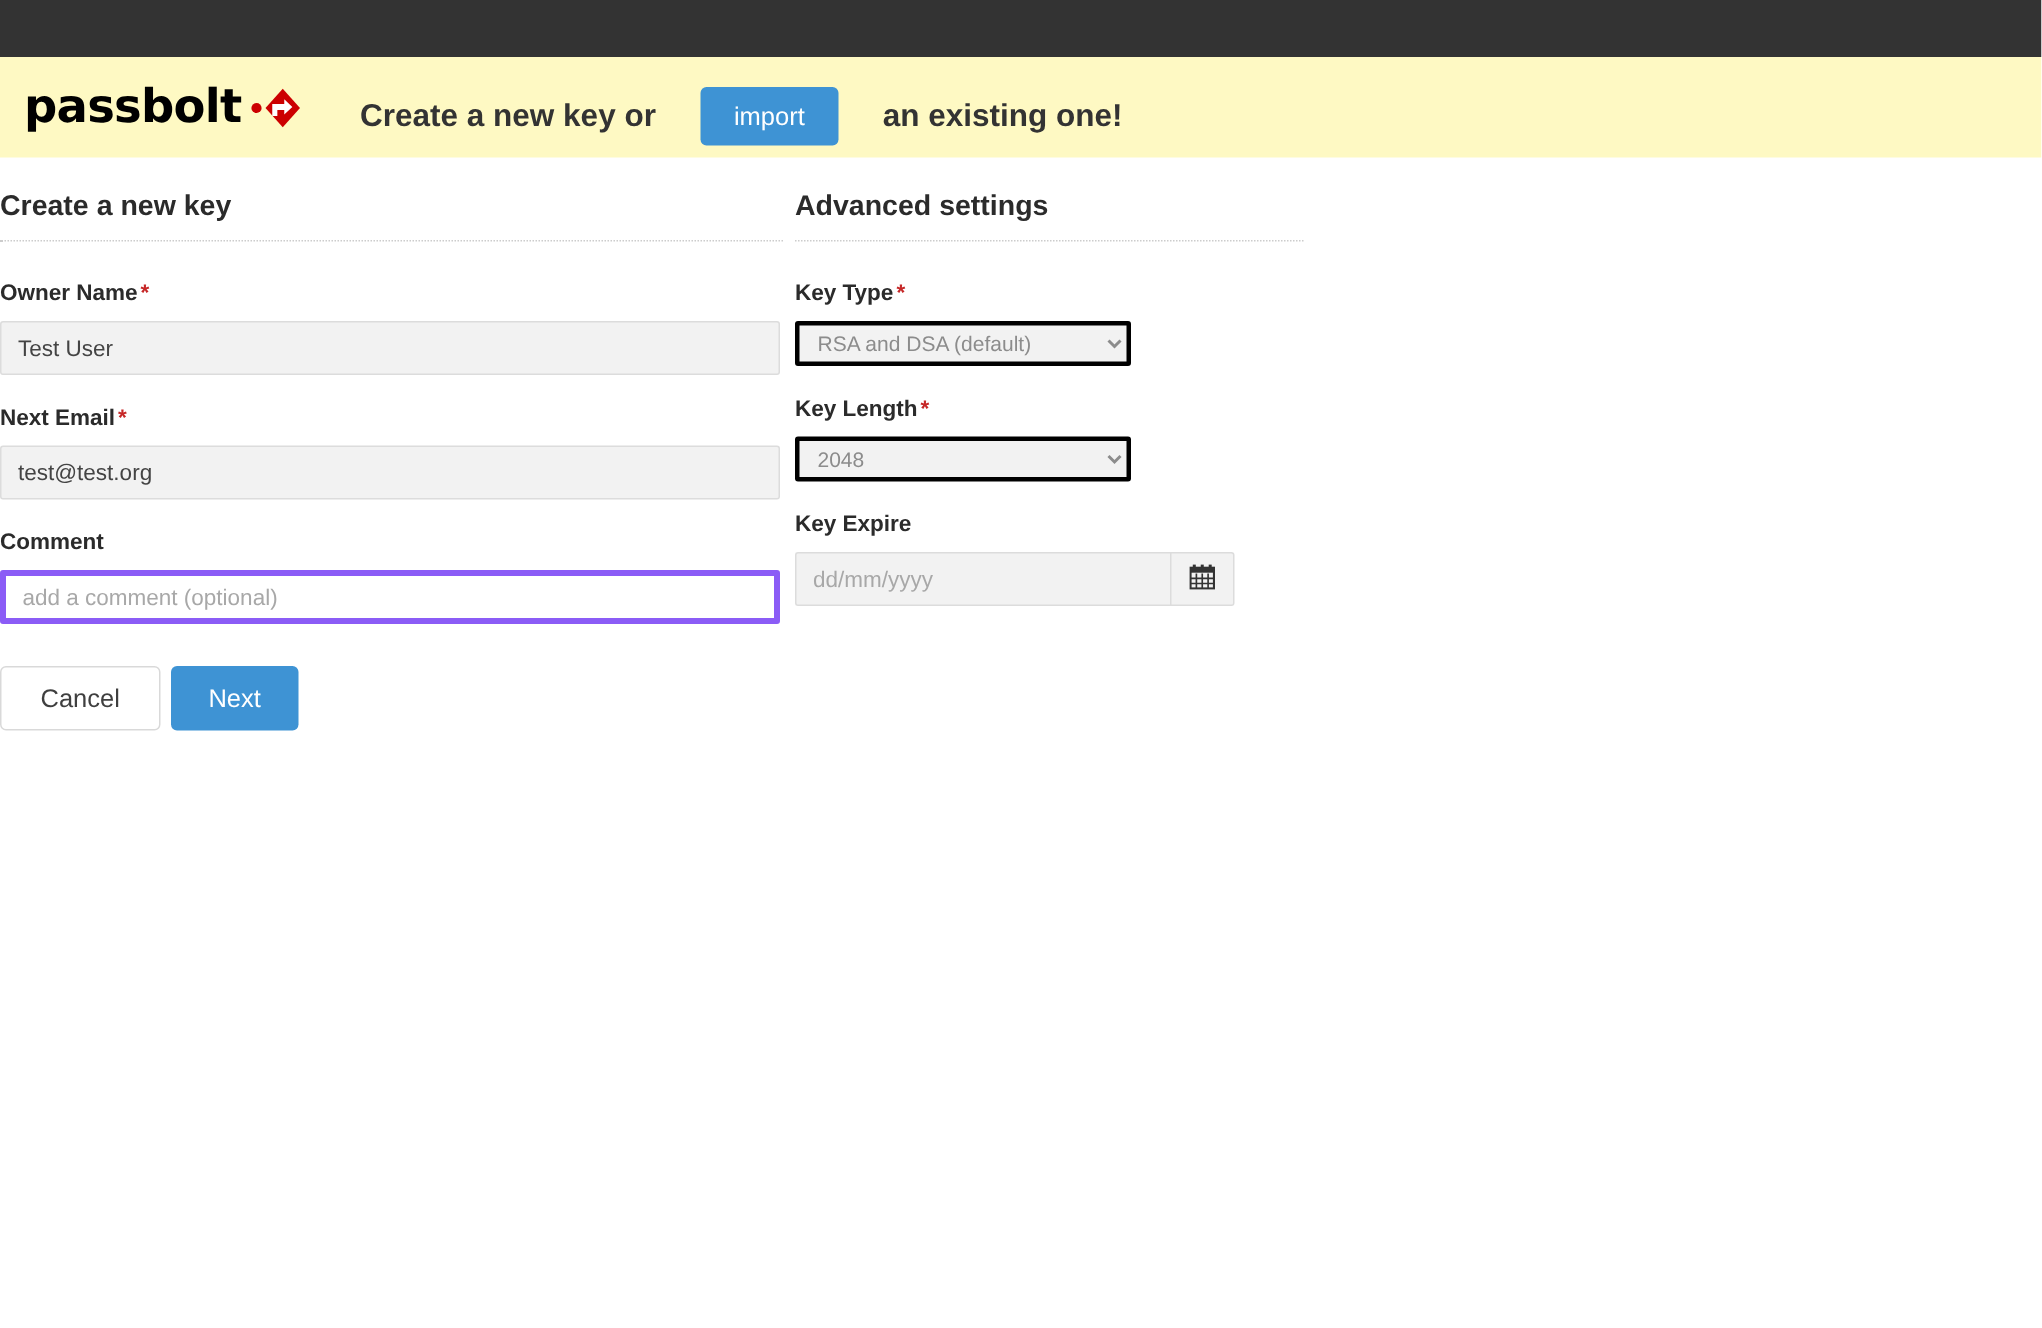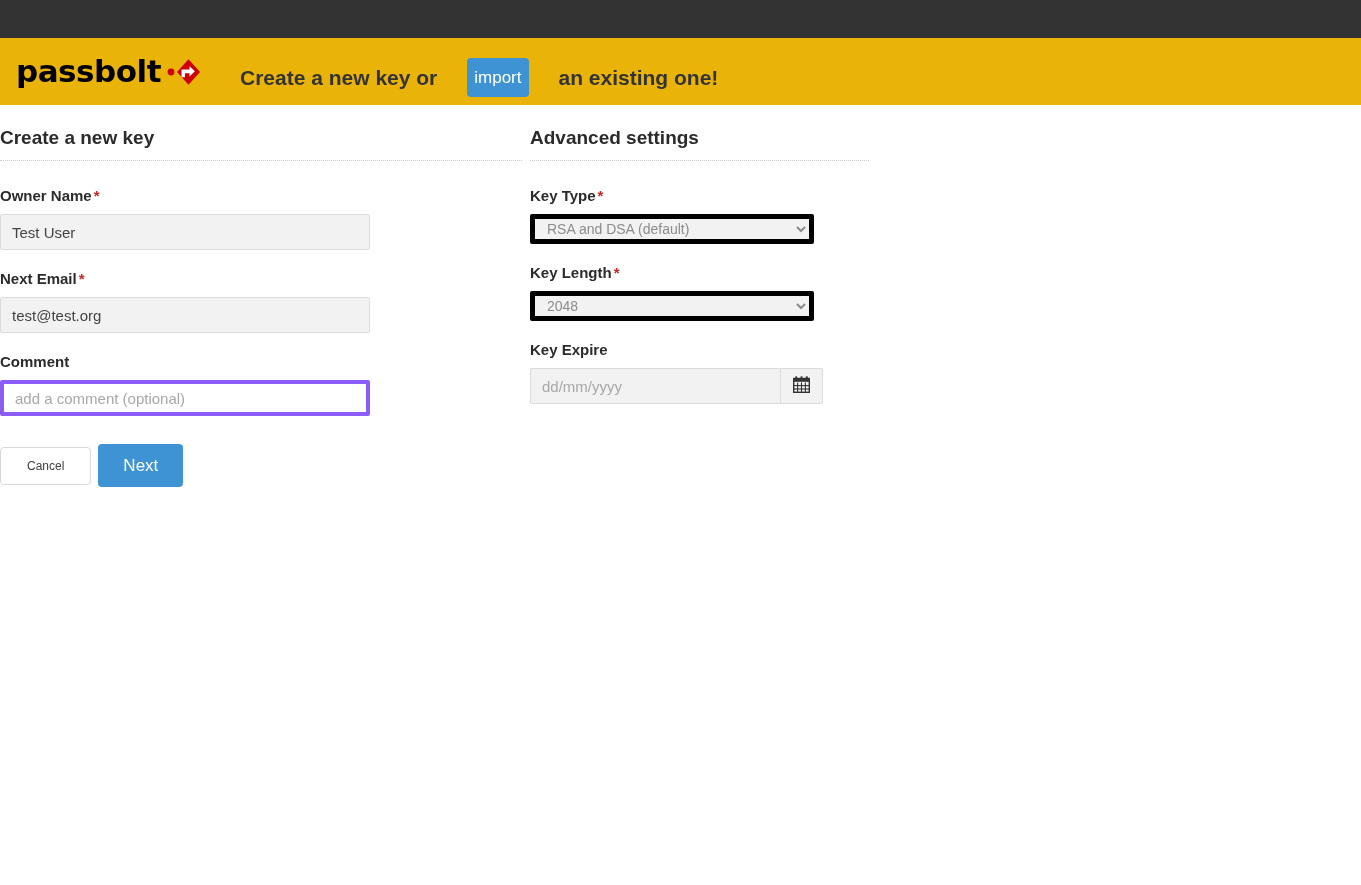--- a/index.html
+++ b/index.html
@@ -17,21 +17,21 @@
   
   .top-bar {
     height: 38px;
     background: #333333;
     width: 100%;
   }
 
   
   .header {
     height: 67px;
-    background: #eab308;
+    background: #fef9c3;
     display: flex;
     width: 100%;
     box-sizing: border-box;
   }
   .logo {
     width: 240px;
     padding-left: 16px;
     box-sizing: border-box;
     display: flex;
     align-items: center;
@@ -63,21 +63,21 @@
   .header-title .txt-left { margin-right: 12px; }
   .header-title .txt-right { margin-left: 12px; }
 
   .import-btn {
     background: #3e93d4;
     color: #ffffff;
     border: none;
     border-radius: 4px;
     font-size: 17px;
     font-weight: normal;
-    padding: 11px 7px;
+    padding: 11px 22px;
     font-family: "Liberation Sans", sans-serif;
     cursor: pointer;
     line-height: 1;
   }
 
   
   .main {
     display: flex;
     padding-top: 22px;
     box-sizing: border-box;
@@ -158,35 +158,35 @@
     height: 36px;
     font-size: 15px;
     color: #444444;
     background: #f2f2f2;
     border: 1px solid #dcdcdc;
     border-radius: 2px;
     padding: 0 11px;
     font-family: "Liberation Sans", sans-serif;
     outline: none;
   }
-  input.txt.w-form { width: 370px; }
+  input.txt.w-form { width: 520px; }
   input.txt::placeholder { color: #a8a8a8; }
   input.txt.white-bg {
     background: #ffffff;
     border: 4px solid #8b5cf6;
   }
 
   select.sel {
     box-sizing: border-box;
-    width: 284px;
+    width: 224px;
     height: 30px;
     font-size: 14px;
     color: #8c8c8c;
     background: #f2f2f2;
-    border: 5px solid #000000;
+    border: 3px solid #000000;
     border-radius: 2px;
     padding: 0 8px;
     font-family: "Liberation Sans", sans-serif;
     outline: none;
   }
 
   .date-row {
     display: flex;
     align-items: stretch;
   }
@@ -224,21 +224,21 @@
     display: flex;
     align-items: center;
     gap: 7px;
     margin-top: 28px;
   }
   .btn-cancel {
     background: #ffffff;
     border: 1px solid #d9d9d9;
     border-radius: 4px;
     color: #3f3f3f;
-    font-size: 12px;
+    font-size: 17px;
     padding: 12px 26px;
     font-family: "Liberation Sans", sans-serif;
     cursor: pointer;
     line-height: 1;
   }
   .btn-next {
     background: #3e93d4;
     border: none;
     border-radius: 4px;
     color: #ffffff;

